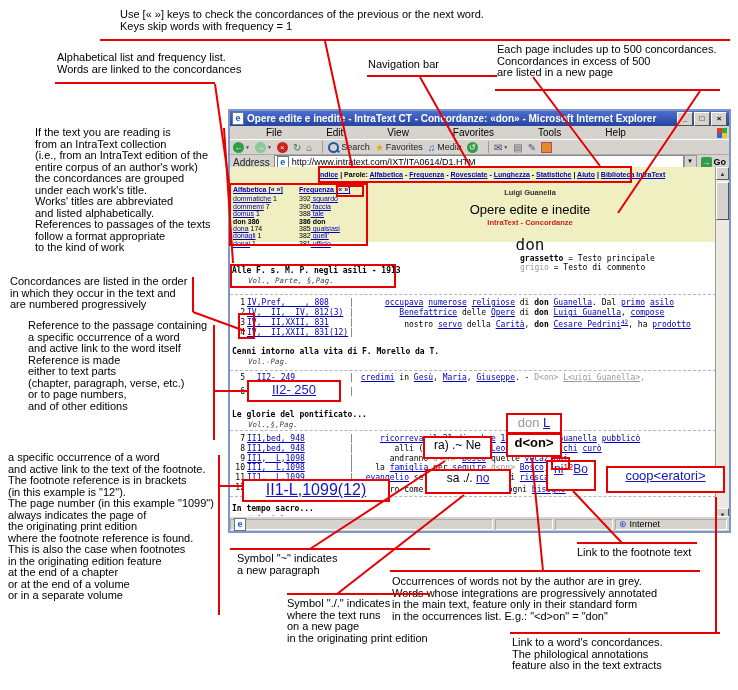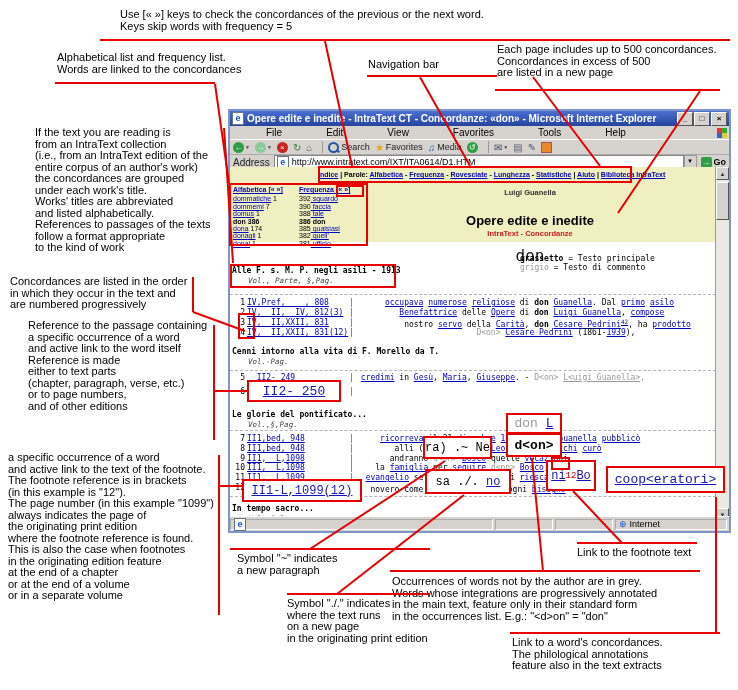--- a/index.html
+++ b/index.html
@@ -4,21 +4,21 @@
 <style>
   html,body{margin:0;padding:0;background:#fff;}
   #stage{position:relative;width:738px;height:690px;background:#fff;overflow:hidden;
          font-family:"Liberation Sans",sans-serif;}
   
   .ann{position:absolute;font-size:11px;line-height:11.5px;color:#000;white-space:nowrap;z-index:10;}
   
   #redlines{position:absolute;left:0;top:0;z-index:50;pointer-events:none;}
   .rbox{position:absolute;border:2px solid #e60000;z-index:45;pointer-events:none;box-sizing:border-box;}
   .rcall{position:absolute;border:2px solid #e60000;background:#fff;z-index:40;box-sizing:border-box;
-         font-family:Liberation Mono, monospace;display:flex;align-items:center;justify-content:center;white-space:pre;}
+         font-family:Liberation Sans, sans-serif;display:flex;align-items:flex-start;justify-content:center;white-space:pre;}
   .lnkbig{color:#1515bb;text-decoration:underline;}
   .greybig{color:#999;}
   .supred{color:#cc0000;font-size:9px;vertical-align:6px;}
   
   #browser{position:absolute;left:228px;top:109px;width:503px;height:424px;background:#d6d3ce;
            border:2px solid #7e97c8;box-sizing:border-box;z-index:5;}
   #titlebar{height:15px;background:linear-gradient(180deg,#4b6fd0,#26449f);display:flex;align-items:center;
             padding:0 2px;color:#fff;font-size:10px;font-weight:bold;}
   .ieicon{display:inline-block;width:10px;height:11px;background:#fff;border:1px solid #678;color:#1a56c4;
           font-size:9px;line-height:10px;text-align:center;font-weight:bold;margin-right:3px;flex:0 0 auto;}
@@ -60,21 +60,21 @@
   #wordpanel{position:absolute;left:1px;top:19px;width:137px;height:61px;font-size:7px;line-height:7.4px;}
   .wcol{position:absolute;top:0;}
   #wcol-alpha{left:2px;width:64px;} #wcol-freq{left:68px;width:66px;}
   .whead{color:#0000bb;font-weight:bold;text-decoration:underline;margin-bottom:2px;}
   .wnav{color:#0000bb;font-weight:bold;text-decoration:none;}
   .wlink{color:#0000bb;text-decoration:underline;}
   .wcount{color:#000;}
   .wcur{color:#000;font-weight:bold;}
   #headerblock{position:absolute;left:170px;top:21px;width:260px;text-align:center;}
   #hauthor{font-size:7.5px;font-weight:bold;color:#333;}
-  #hwork{font-size:13px;font-weight:bold;color:#000;margin-top:16px;}
+  #hwork{font-size:13px;font-weight:normal;color:#000;margin-top:5px;}
   #hsub{font-size:7.5px;font-weight:bold;color:#cc2020;margin-top:1px;}
   #hword{font-size:16px;color:#111;margin-top:8px;font-family:"DejaVu Sans Mono",monospace;}
   #legend{position:absolute;left:290px;top:87px;font-family:"DejaVu Sans Mono",monospace;font-size:8px;line-height:9px;}
   .legk-bold{font-weight:bold;color:#000;margin-top:36px;} .legk-grey{color:#9a9a9a;}
   .rule{position:absolute;left:0;width:486px;border-top:1px dashed #b5b5b5;}
   .stitle{position:absolute;left:2px;font-family:"DejaVu Sans Mono",monospace;font-size:8px;font-weight:bold;white-space:pre;}
   .ssub{position:absolute;left:18px;font-family:"DejaVu Sans Mono",monospace;font-size:7.5px;font-style:italic;color:#444;white-space:pre;}
   .rows{position:absolute;left:2px;width:484px;font-family:"DejaVu Sans Mono",monospace;font-size:8px;}
   .row{display:flex;height:10px;align-items:flex-start;}
   #rows2 .row{height:14px;} #rows3 .row{height:9.8px;}
@@ -101,21 +101,21 @@
   #spane1{flex:1;} .spane-sm{width:58px;} #spane-net{width:112px;}
   .globe{color:#2255cc;font-size:9px;margin-right:3px;}
 </style>
 </head>
 <body>
 
 <div id="stage">
 
   <div class="ann" style="left:120px;top:9px">
       <div>Use [« »] keys to check the concordances of the previous or the next word.</div>
-      <div>Keys skip words with frequency = 5</div>
+      <div>Keys skip words with frequency = 1</div>
     </div>
   <div class="ann" style="left:57px;top:52px">
       <div>Alphabetical list and frequency list.</div>
       <div>Words are linked to the concordances</div>
     </div>
   <div class="ann" style="left:368px;top:59px">
       <div>Navigation bar</div>
     </div>
   <div class="ann" style="left:497px;top:44px">
       <div>Each page includes up to 500 concordances.</div>
@@ -335,21 +335,20 @@
           <div class="row">
             <span class="rn">3</span>
             <span class="rref">IV,  II,XXII, 831</span>
             <span class="rbar">|</span>
             <span class="rtext"><span class="sp">          nostro </span><span class="sl">servo</span><span class="sp"> della </span><span class="sl">Carità</span><span class="sp">, </span><span class="sb">don</span><span class="sp"> </span><span class="sl">Cesare Pedrini</span><span class="sls">42</span><span class="sp">, ha </span><span class="sl">prodotto</span></span>
           </div>
           <div class="row">
             <span class="rn">4</span>
             <span class="rref">IV,  II,XXII, 831(12)</span>
             <span class="rbar">|</span>
-            <span class="rtext"><span class="sp">                         </span><span class="sg">D&lt;on&gt; </span><span class="sl">Cesare Pedrini</span><span class="sp"> (1861-</span><span class="sl">1939</span><span class="sp">),</span></span>
           </div>
         </div>
 
       <div class="stitle" style="top:180px">Cenni intorno alla vita di F. Morello da T.</div>
       <div class="ssub" style="top:190px">Vol.-Pag.</div>
       <div class="rows" id="rows2" style="top:206px">
           <div class="row">
             <span class="rn">5</span>
             <span class="rref">  II2- 249</span>
             <span class="rbar">|</span>
@@ -429,21 +428,21 @@
   <div class="rbox" style="left:229px;top:183px;width:139px;height:63px"></div>
   <div class="rbox" style="left:336px;top:185px;width:28px;height:12px"></div>
   <div class="rbox" style="left:318px;top:166px;width:314px;height:17px"></div>
   <div class="rbox" style="left:230px;top:264px;width:166px;height:24px"></div>
   <div class="rbox" style="left:238px;top:313px;width:17px;height:26px"></div>
   <div class="rbox" style="left:551px;top:457px;width:19px;height:13px;z-index:46"></div>
 
   <div class="rcall" style="left:247px;top:380px;width:94px;height:22px;font-size:13px">
     <span class="lnkbig">II2- 250</span>
   </div>
-  <div class="rcall" style="left:242px;top:479px;width:120px;height:23px;font-size:12px">
+  <div class="rcall" style="left:242px;top:479px;width:148px;height:23px;font-size:16px">
     <span class="lnkbig">II1-L,1099(12)</span>
   </div>
   <div class="rcall" style="left:506px;top:413px;width:56px;height:21px;font-size:13px">
     <span class="greybig">don </span><span class="lnkbig">L</span>
   </div>
   <div class="rcall" style="left:506px;top:433px;width:56px;height:24px;font-size:13px;font-weight:bold">
     <span>d&lt;on&gt;</span>
   </div>
   <div class="rcall" style="left:423px;top:436px;width:69px;height:23px;font-size:12px">
     <span>ra) .~ Ne</span>

